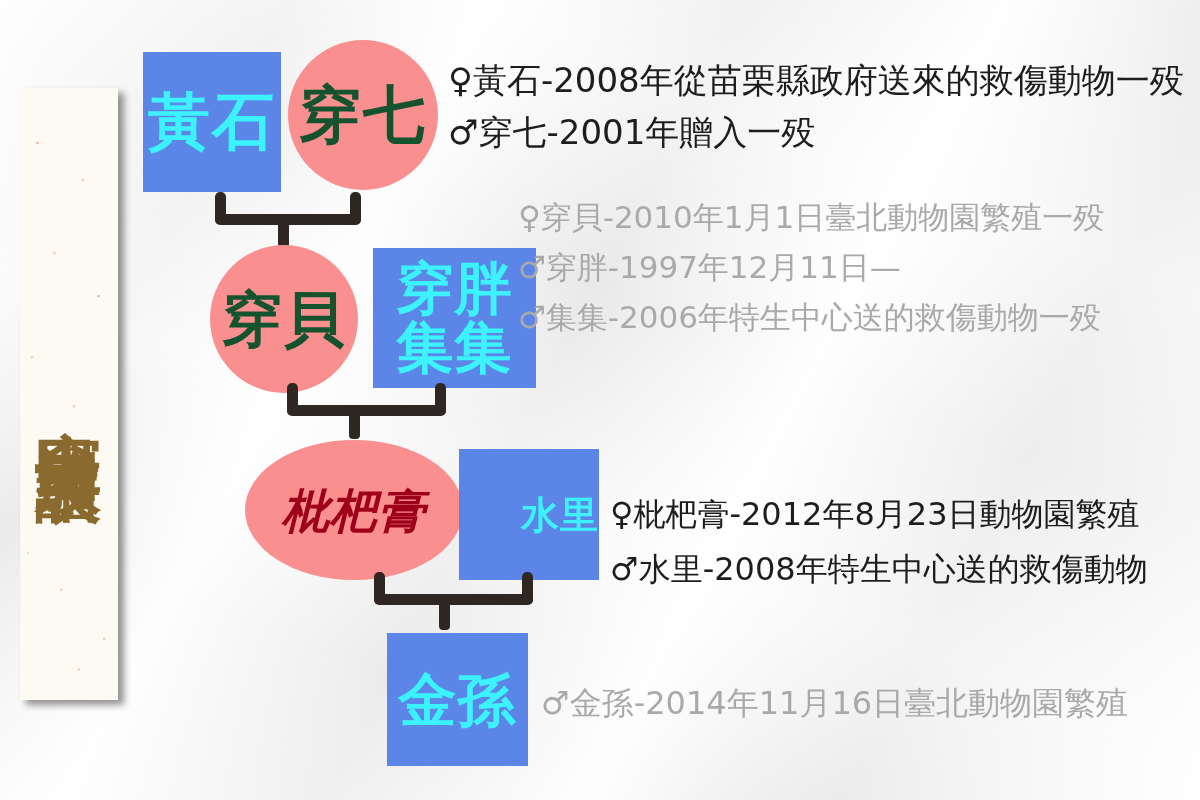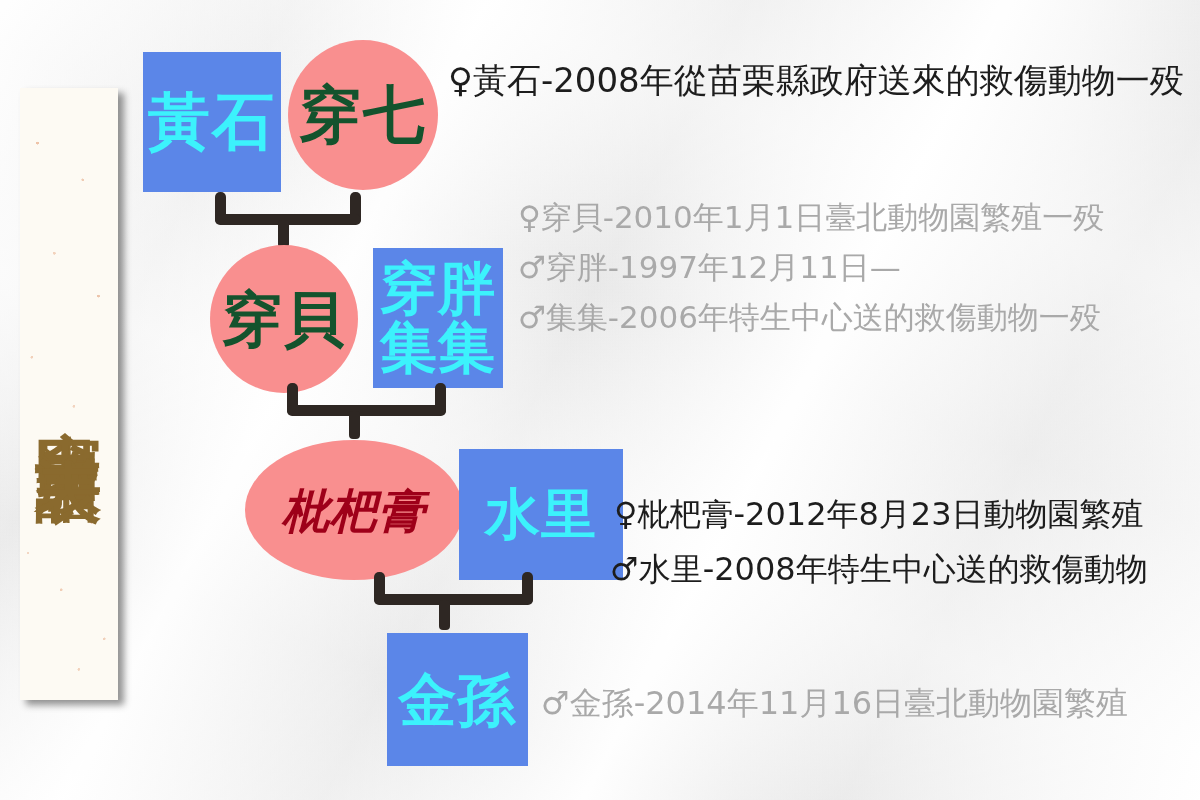--- a/index.html
+++ b/index.html
@@ -67,21 +67,21 @@
 
   
   .connector{position:absolute;}
   .conn-bar{position:absolute;background:#2e2723;border-radius:5px;}
   .conn-stub{position:absolute;background:#2e2723;border-radius:5px;}
   .conn-stem{position:absolute;background:#2e2723;border-radius:4px;}
 
   
   .anno{position:absolute;font-family:"DejaVu Sans","Liberation Sans",sans-serif;white-space:nowrap;}
   .anno-line{display:block;}
-  .anno-dark{color:#1d1d1d;text-align:center;}
+  .anno-dark{color:#1d1d1d;}
   .anno-gray{color:#a9a9a9;}
 </style>
 </head>
 <body>
 
 <div id="stage">
 
   <div id="title-panel">
     <div id="title-text">穿山甲族譜表</div>
   </div>
@@ -98,53 +98,54 @@
     <div class="conn-stub" style="left:0px;top:0px;width:11px;height:32px;"></div>
     <div class="conn-stub" style="right:0px;top:0px;width:11px;height:32px;"></div>
     <div class="conn-bar" style="left:0px;top:22px;width:146px;height:11px;"></div>
     <div class="conn-stem" style="left:63px;top:28px;width:11px;height:28px;"></div>
   </div>
 
   <div class="node node-circle" style="left:210px;top:237px;width:148px;height:148px;font-size:60px;letter-spacing:2px;">
     <span class="nline">穿貝</span>
   </div>
 
-  <div class="node node-square" style="left:373px;top:240px;width:130px;height:140px;font-size:57px;letter-spacing:1px;gap:2px;">
+  <div class="node node-square" style="left:373px;top:240px;width:163px;height:140px;font-size:57px;letter-spacing:1px;gap:2px;">
     <span class="nline">穿胖</span>
     <span class="nline">集集</span>
   </div>
 
   <div class="connector" style="left:287px;top:383px;width:159px;height:56px;">
     <div class="conn-stub" style="left:0px;top:0px;width:11px;height:32px;"></div>
     <div class="conn-stub" style="right:0px;top:0px;width:11px;height:32px;"></div>
     <div class="conn-bar" style="left:0px;top:22px;width:159px;height:11px;"></div>
     <div class="conn-stem" style="left:62px;top:28px;width:11px;height:28px;"></div>
   </div>
 
   <div class="node node-ellipse" style="left:245px;top:432px;width:218px;height:140px;font-size:47px;letter-spacing:1px;font-style:italic;">
     <span class="nline">枇杷膏</span>
   </div>
 
-  <div class="node node-square" style="left:459px;top:441px;width:164px;height:131px;font-size:55px;letter-spacing:1px;">
+  <div class="node node-square" style="left:459px;top:441px;width:140px;height:131px;font-size:38px;letter-spacing:1px;align-items:flex-end;">
     <span class="nline">水里</span>
   </div>
 
   <div class="connector" style="left:374px;top:572px;width:159px;height:58px;">
     <div class="conn-stub" style="left:0px;top:0px;width:11px;height:32px;"></div>
     <div class="conn-stub" style="right:0px;top:0px;width:11px;height:32px;"></div>
     <div class="conn-bar" style="left:0px;top:22px;width:159px;height:11px;"></div>
     <div class="conn-stem" style="left:65px;top:28px;width:11px;height:30px;"></div>
   </div>
 
   <div class="node node-square" style="left:387px;top:625px;width:141px;height:133px;font-size:58px;letter-spacing:1px;">
     <span class="nline">金孫</span>
   </div>
 
   <div class="anno anno-dark" style="left:448px;top:55px;font-size:34px;line-height:1.52;">
     <span class="anno-line">♀黃石-2008年從苗栗縣政府送來的救傷動物一殁</span>
+    <span class="anno-line">♂穿七-2001年贈入一殁</span>
   </div>
 
   <div class="anno anno-gray" style="left:518px;top:192px;font-size:31px;line-height:1.62;">
     <span class="anno-line">♀穿貝-2010年1月1日臺北動物園繁殖一殁</span>
     <span class="anno-line">♂穿胖-1997年12月11日—</span>
     <span class="anno-line">♂集集-2006年特生中心送的救傷動物一殁</span>
   </div>
 
   <div class="anno anno-dark" style="left:610px;top:487px;font-size:32px;line-height:1.72;">
     <span class="anno-line">♀枇杷膏-2012年8月23日動物園繁殖</span>

